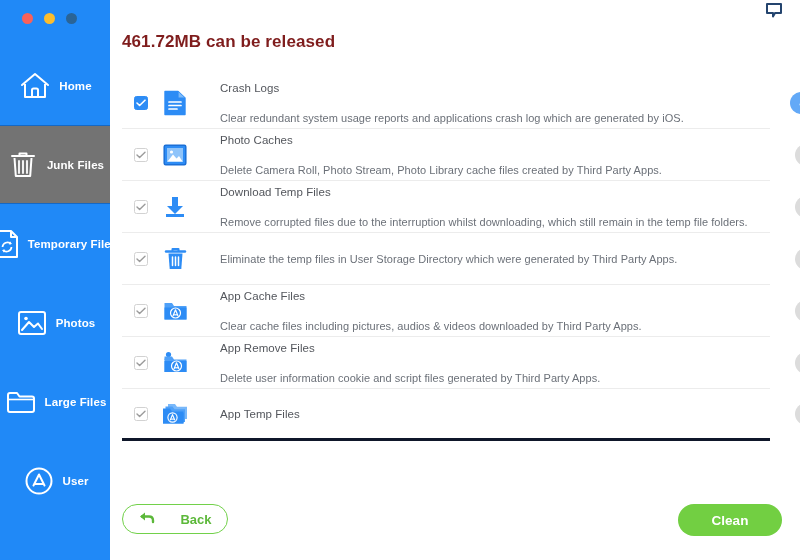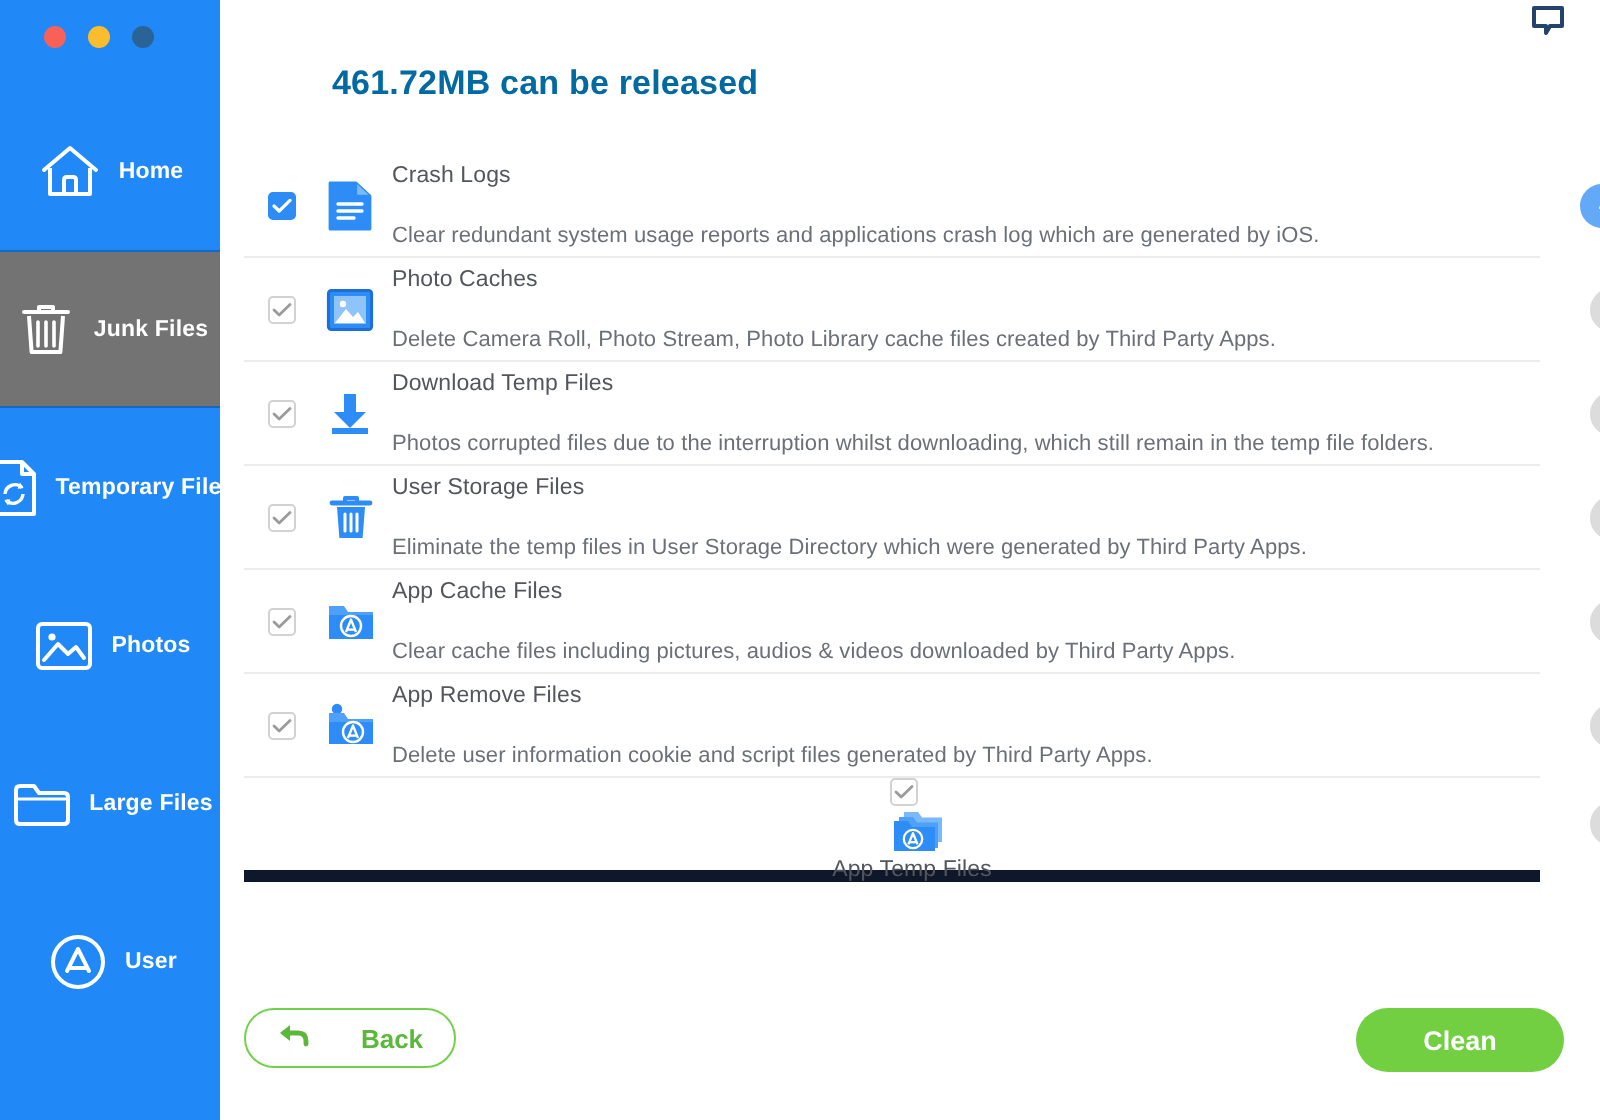--- a/index.html
+++ b/index.html
@@ -83,41 +83,40 @@
     width:16px; height:15px;
     cursor:pointer;
   }
 
   .page-title{
     position:absolute;
     left:12px;
     top:32px;
     font-size:17px;
     font-weight:bold;
-    color:#0369a1;
+    color:#7f1d1d;
     letter-spacing:.1px;
-    margin-left:44px;
   }
 
   .list{
     position:absolute;
     left:12px;
     top:77px;
     right:30px;
     width:648px;
   }
   .row{
     position:relative;
     height:52px;
     border-bottom:1px solid #ececec;
     display:flex;
     align-items:center;
     padding-left:12px;
   }
-  .row:last-child{ border-bottom:6px solid #0f172a;flex-direction:column; }
+  .row:last-child{ border-bottom:3px solid #0f172a; }
 
   .cb{
     width:14px; height:14px;
     border-radius:2.5px;
     flex:0 0 14px;
     display:flex;
     align-items:center;
     justify-content:center;
     cursor:pointer;
   }
@@ -133,21 +132,21 @@
 
   .row-icon{
     width:26px; height:26px;
     margin-left:14px;
     flex:0 0 26px;
     display:flex; align-items:center; justify-content:center;
   }
   .row-icon svg{ display:block; }
 
   .row-text{
-    margin-left:8px;
+    margin-left:32px;
     display:flex;
     flex-direction:column;
     gap:18px;
     flex:1 1 auto;
     min-width:0;
   }
   .row-title{
     font-size:11.5px;
     color:#53565c;
     letter-spacing:.05px;
@@ -369,41 +368,40 @@
             </svg>
         </span>
         <span class="row-icon">
           <svg width="24" height="24" viewBox="0 0 24 24">
             <path d="M9 2 L15 2 L15 11 L20 11 L12 19 L4 11 L9 11 Z" fill="#2d8cf5"></path>
             <path d="M3 20.5 L21 20.5" stroke="#2d8cf5" stroke-width="3" stroke-linecap="butt"></path>
           </svg>
         </span>
         <span class="row-text">
           <span class="row-title">Download Temp Files</span>
-          <span class="row-desc">Photos corrupted files due to the interruption whilst downloading, which still remain in the temp file folders.</span>
+          <span class="row-desc">Remove corrupted files due to the interruption whilst downloading, which still remain in the temp file folders.</span>
         </span>
         <span class="badge muted">0.00Byte</span>
       </div>
 
       <div class="row">
         <span class="cb off">
           <svg width="10" height="8" viewBox="0 0 10 8">
               <path d="M1 4 L3.6 6.5 L9 1.2" fill="none" stroke="#9b9b9b" stroke-width="1.4" stroke-linecap="round" stroke-linejoin="round"></path>
             </svg>
         </span>
         <span class="row-icon">
           <svg width="23" height="25" viewBox="0 0 23 25">
             <path d="M2 5.5 L21 5.5" stroke="#2d8cf5" stroke-width="2.4" stroke-linecap="round"></path>
             <path d="M8.5 5.5 L8.5 3 L14.5 3 L14.5 5.5" fill="none" stroke="#2d8cf5" stroke-width="2" stroke-linejoin="round"></path>
             <path d="M4.5 7.5 L5.7 23 L17.3 23 L18.5 7.5 Z" fill="#2d8cf5"></path>
             <path d="M8.5 11 L8.5 19.5 M11.5 11 L11.5 19.5 M14.5 11 L14.5 19.5" stroke="#ffffff" stroke-width="1.5" stroke-linecap="round"></path>
           </svg>
         </span>
         <span class="row-text">
-          <span class="row-title">User Storage Files</span>
           <span class="row-desc">Eliminate the temp files in User Storage Directory which were generated by Third Party Apps.</span>
         </span>
         <span class="badge muted">0.00Byte</span>
       </div>
 
       <div class="row">
         <span class="cb off">
           <svg width="10" height="8" viewBox="0 0 10 8">
               <path d="M1 4 L3.6 6.5 L9 1.2" fill="none" stroke="#9b9b9b" stroke-width="1.4" stroke-linecap="round" stroke-linejoin="round"></path>
             </svg>

